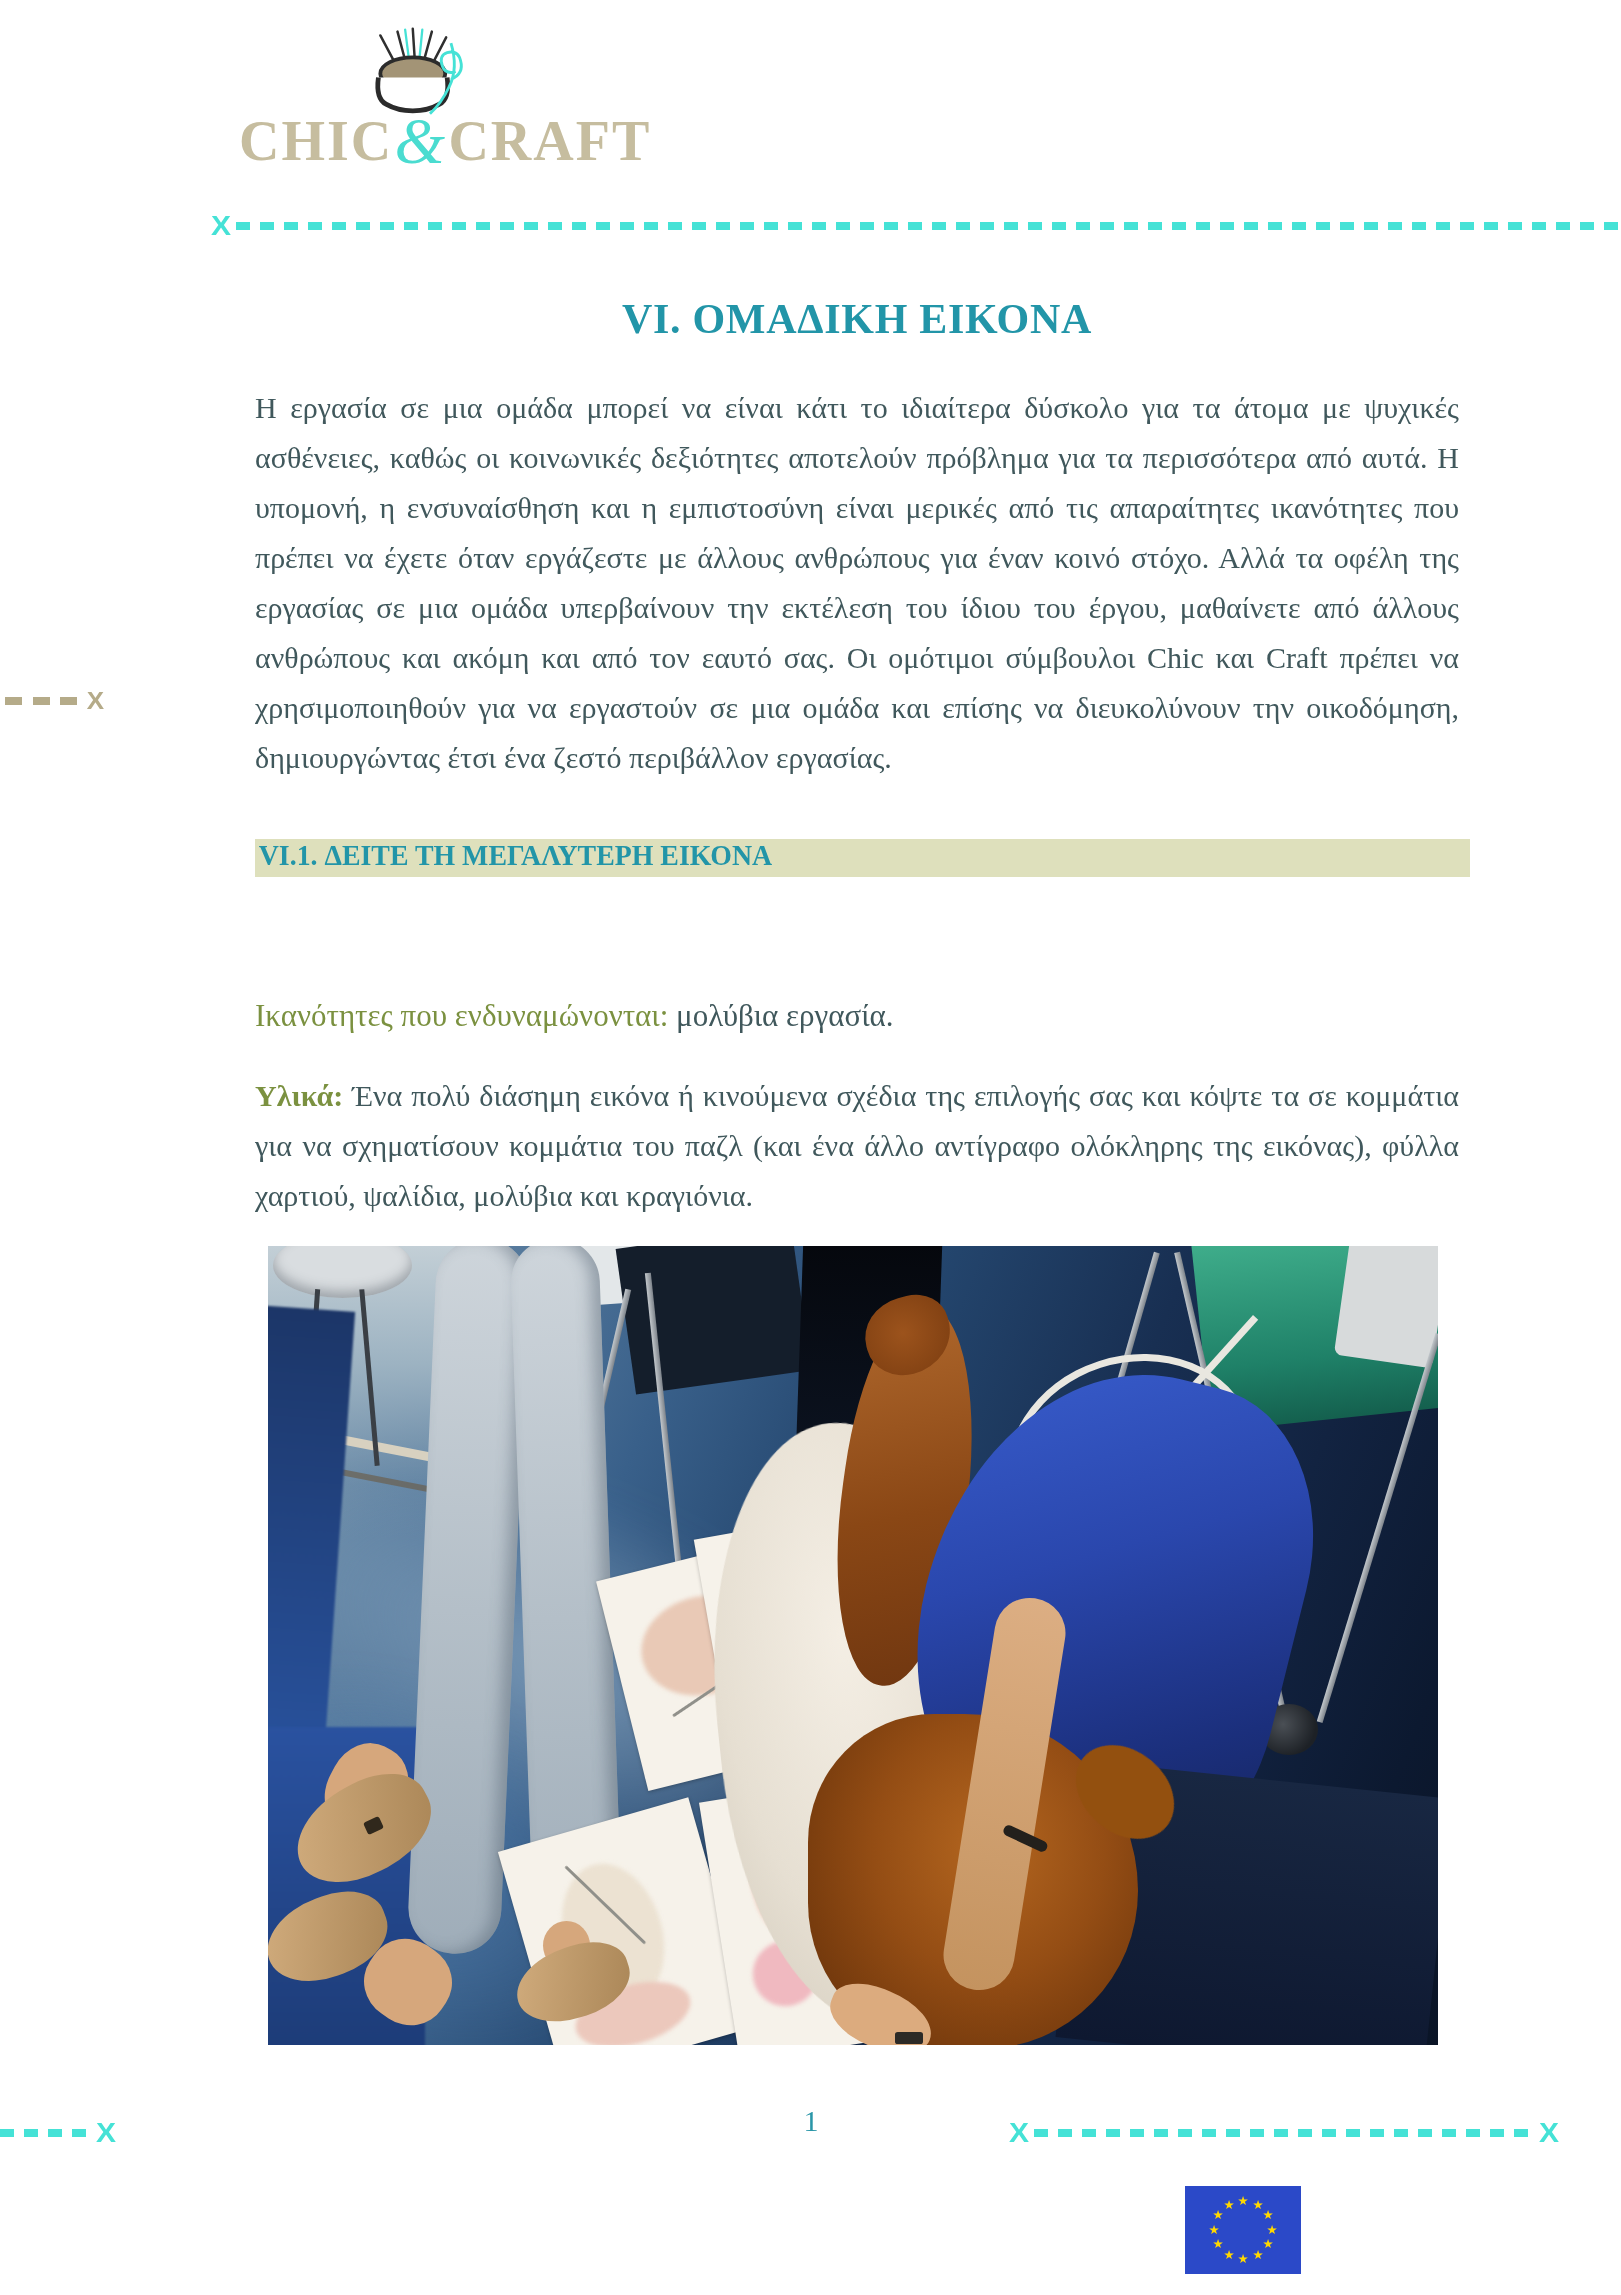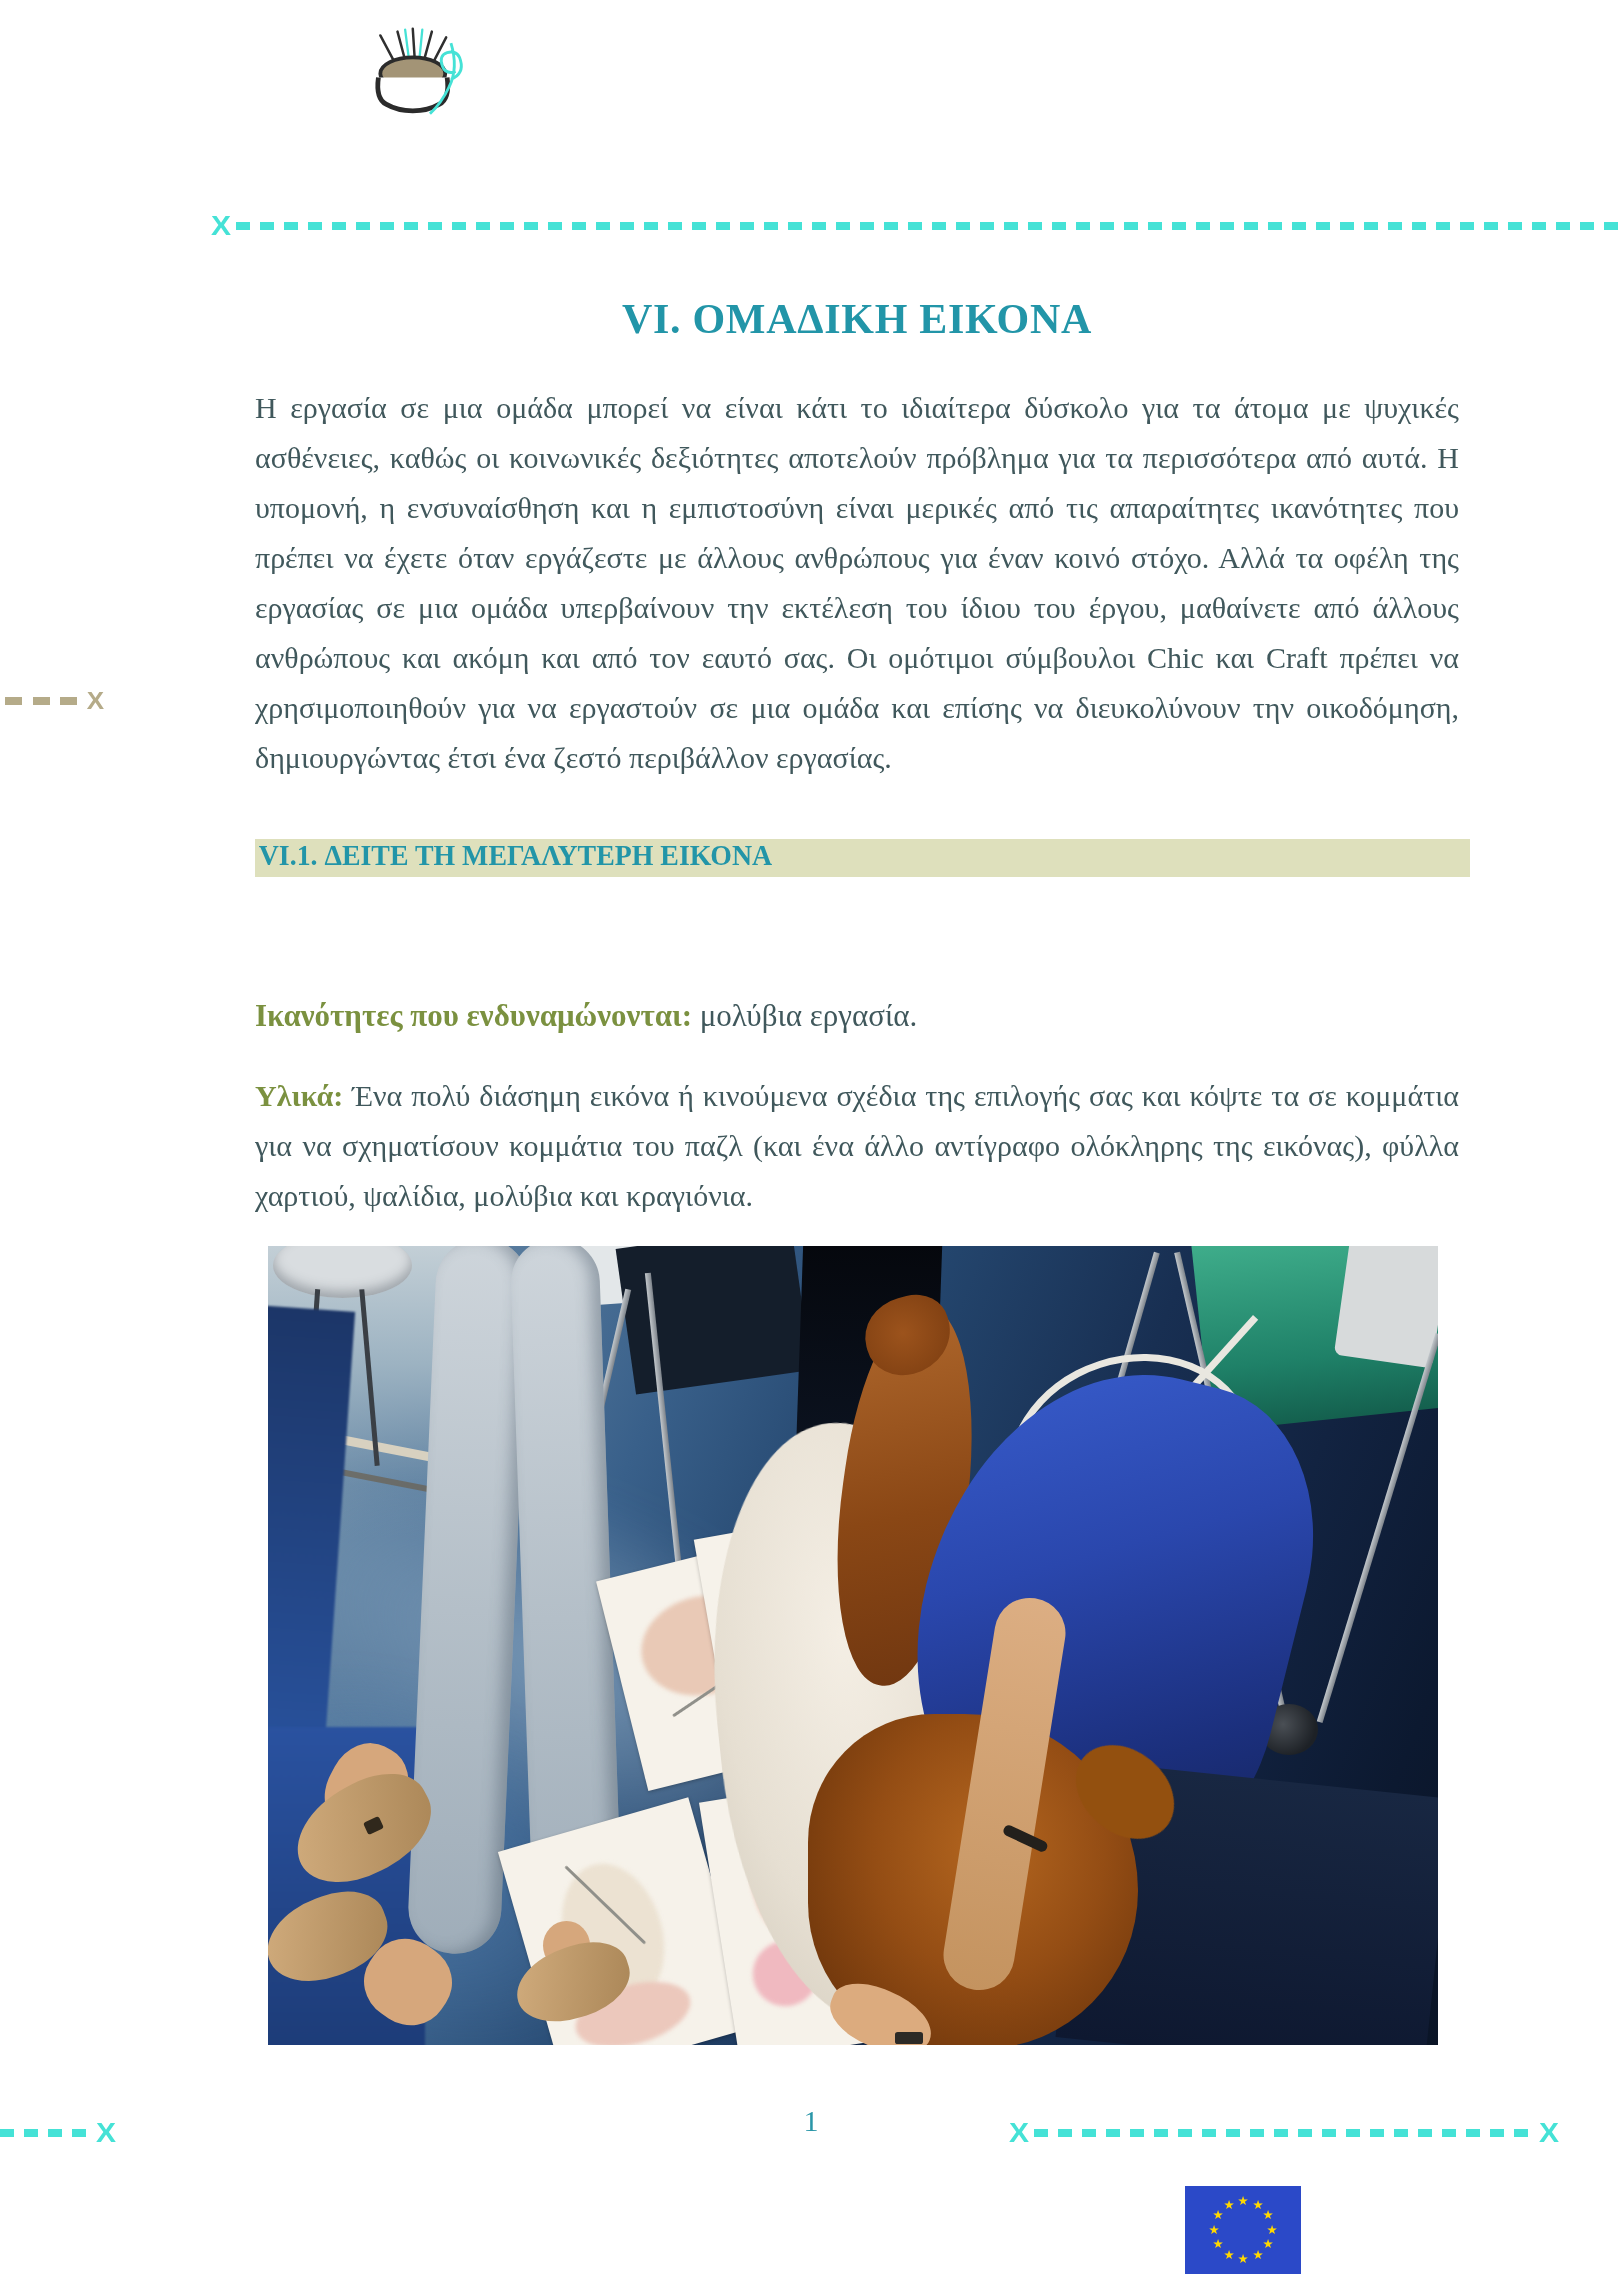--- a/index.html
+++ b/index.html
@@ -32,21 +32,21 @@
   .page-title{position:absolute;left:255px;top:267px;width:1204px;text-align:center;
               font-size:42px;font-weight:bold;color:#2295a8;letter-spacing:0.7px;}
   .intro{position:absolute;left:255px;top:353px;width:1204px;
          font-size:30px;line-height:50px;color:#40585c;text-align:justify;}
   .section-bar{position:absolute;left:255px;top:839px;width:1215px;height:38px;
                background:#dee0bc;display:flex;align-items:flex-start;}
   .section-bar .sec-txt{font-size:29px;font-weight:bold;color:#2295a8;
                letter-spacing:0px;padding-left:3.9px;transform:scaleX(.96);transform-origin:left;}
   .skills{position:absolute;left:255px;top:967px;width:1204px;
           font-size:31px;color:#40585c;}
-  .skills .lbl{font-weight:bold;color:#7b9140;}
+  .skills .lbl{font-weight:normal;color:#7b9140;}
   .materials{position:absolute;left:255px;top:1041px;width:1204px;
              font-size:30px;line-height:50px;color:#40585c;text-align:justify;}
   .materials .lbl{font-weight:bold;color:#7b9140;}
 
   
   .photo{position:absolute;left:268px;top:1246px;width:1170px;height:799px;
          overflow:hidden;background:#12243f;}
   .photo div{position:absolute;}
   .ph-floor{left:0;top:0;right:0;bottom:0;
     background:linear-gradient(112deg,#8aa3b5 0%,#5c7fa0 14%,#39608a 30%,
@@ -179,20 +179,21 @@
       </g>
       <g stroke="#45e2d6" stroke-width="2.4" stroke-linecap="round">
         <line x1="60" y1="37" x2="56" y2="6"></line>
         <line x1="71" y1="36" x2="74" y2="6"></line>
       </g>
       <ellipse cx="64" cy="52" rx="34" ry="17" fill="#a39476" stroke="#2b2b2b" stroke-width="4"></ellipse>
       <path d="M28 56 q-3 22 8 28 q12 7 28 7 q16 0 28 -7 q11 -6 8 -28" fill="#ffffff" stroke="#2b2b2b" stroke-width="5"></path>
       <path d="M104 20 q8 26 -2 46 q-8 17 -20 28 M104 58 q14 -6 10 -20 q-3 -11 -14 -8 q-9 3 -5 14 q3 9 14 6" fill="none" stroke="#45e2d6" stroke-width="3"></path>
     </svg>
   </div>
+  <div class="logo-text"><span>CHIC</span><span class="logo-amp">&amp;</span><span>CRAFT</span></div>
 </div>
 
 <div class="stitch stitch-top">
   <span class="xg">X</span>
   <span class="dashes"></span>
 </div>
 <div class="stitch stitch-left-tan">
   <span class="dashes"></span>
   <span class="xg">X</span>
 </div>

